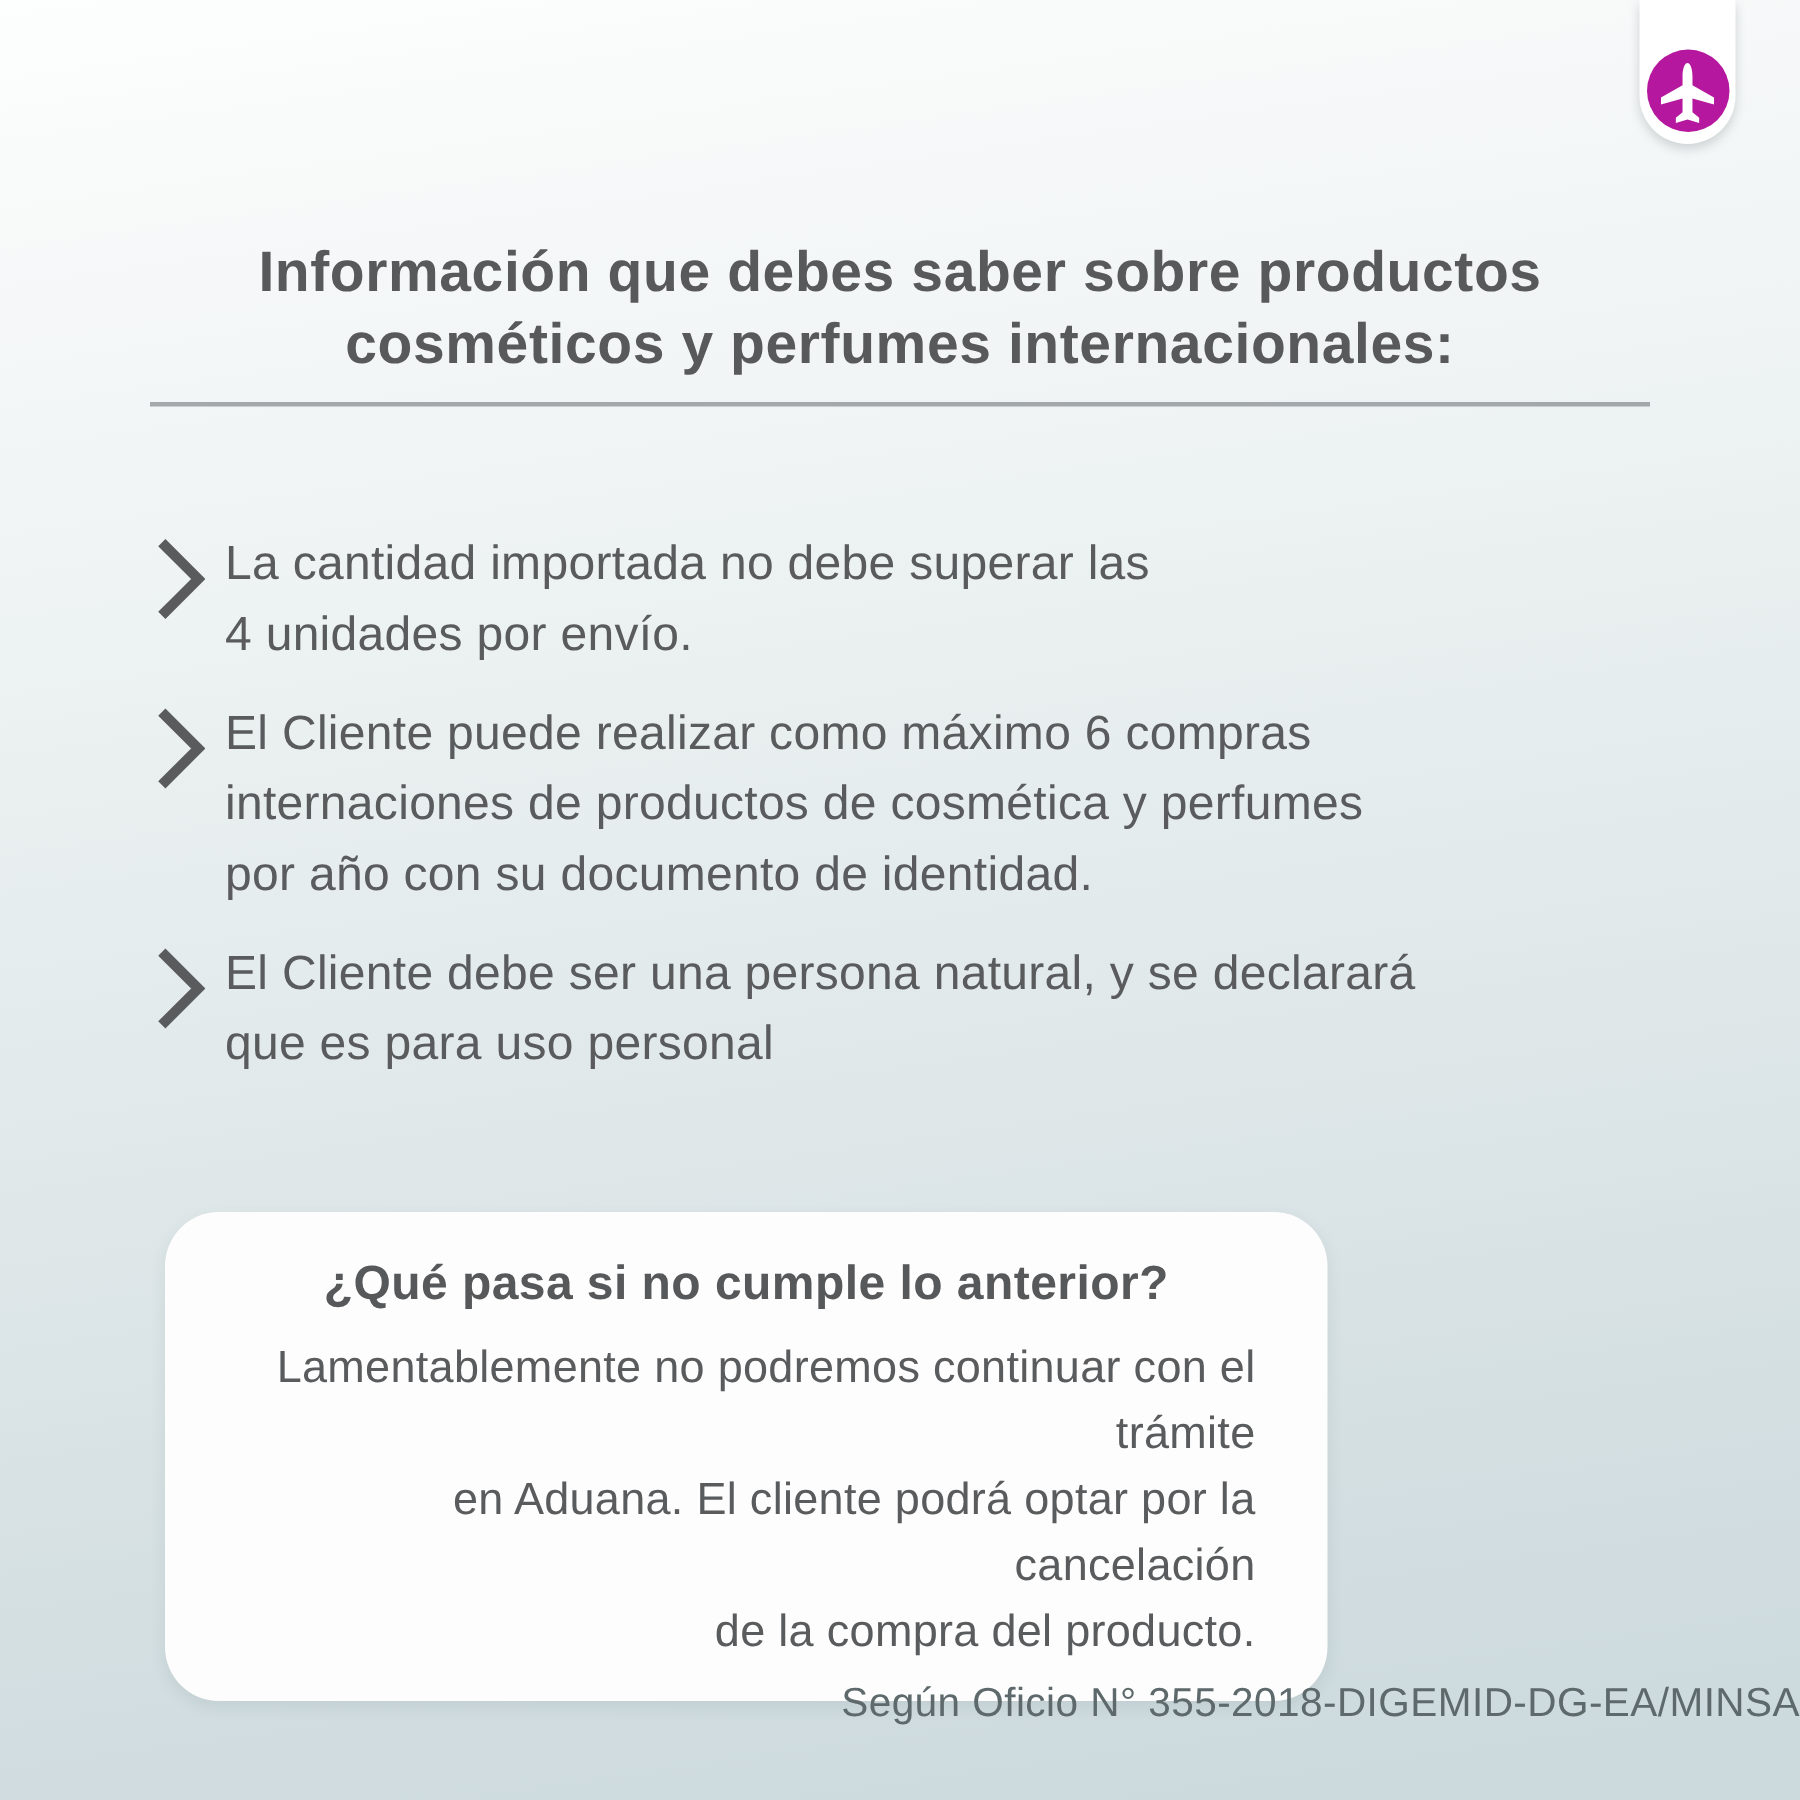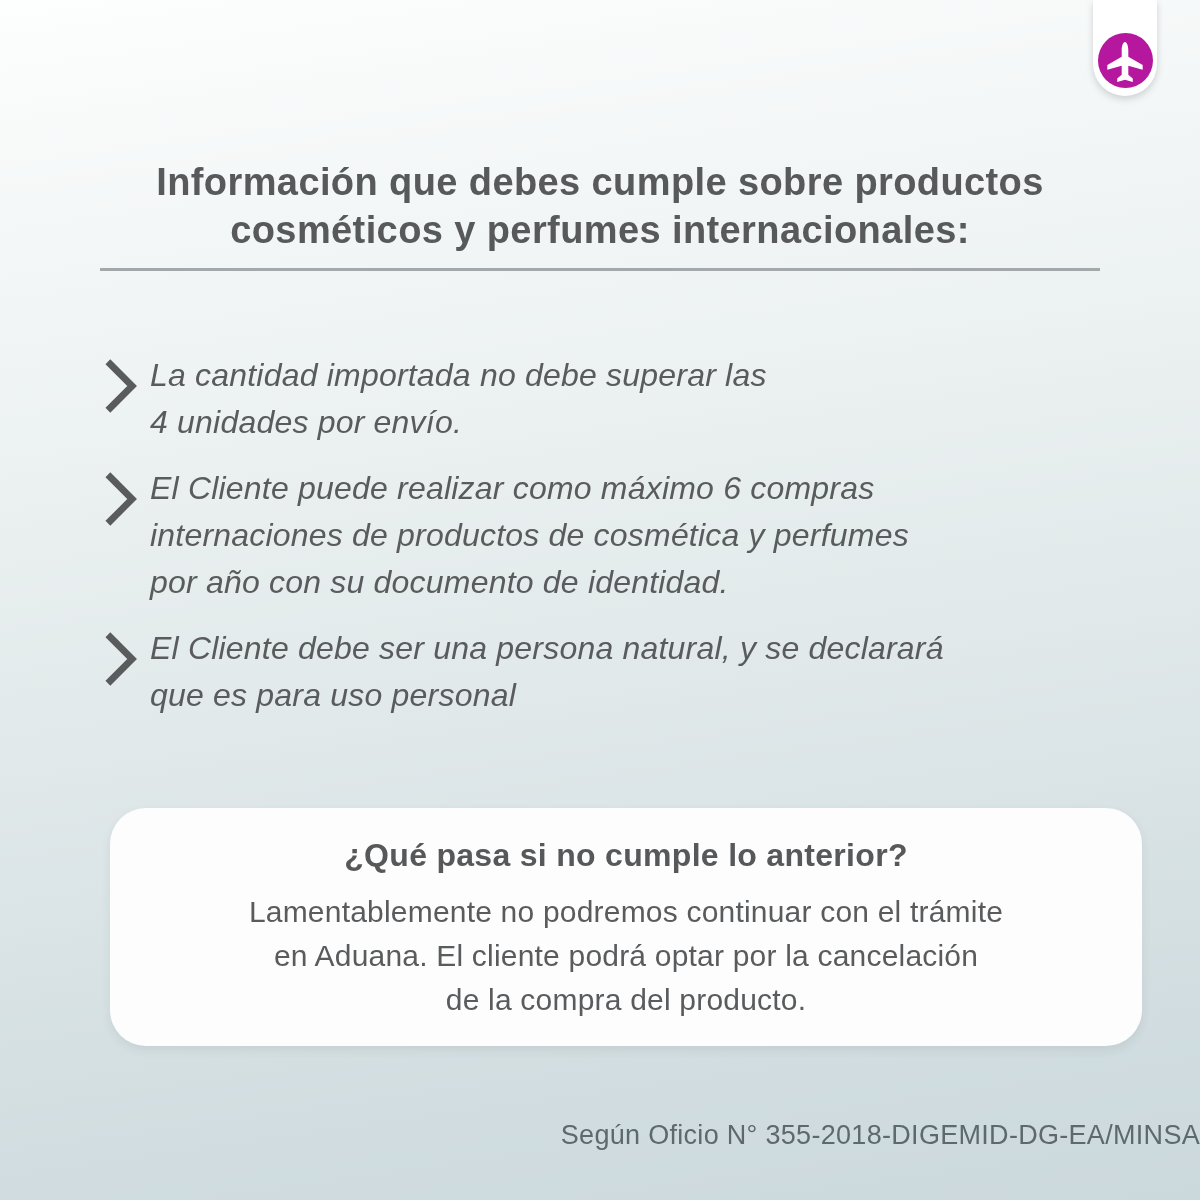--- a/index.html
+++ b/index.html
@@ -41,57 +41,58 @@
   }
   .title-divider{
     position:absolute;top:268px;left:100px;
     width:1000px;height:3px;
     background:#a3a8aa;border:none;margin:0;
   }
 
   
   .bullet-list{
     position:absolute;top:352px;left:104px;right:43px;
-    list-style:none;margin:0;padding:0;font-style:italic;
+    list-style:none;margin:0;padding:0;
   }
   .bullet-item{
     display:flex;align-items:flex-start;
     margin-bottom:19px;
   }
   .chevron{
     flex:0 0 33px;width:33px;height:58px;
     margin-top:5px;margin-right:13px;
   }
   .bullet-text{
     font-size:32px;line-height:47px;
     letter-spacing:0.2px;
     white-space:pre-line;
   }
 
   
   .warning-card{
     position:absolute;top:808px;left:110px;
-    width:1032px;box-sizing:border-box;
+    width:775px;box-sizing:border-box;
     background:#fdfdfd;
     border-radius:36px;
     box-shadow:0 4px 10px rgba(70,85,90,0.10);
     padding:26px 48px 24px;
     text-align:center;
   }
   .card-title{
     margin:0;
     font-size:32px;line-height:42px;font-weight:bold;
     letter-spacing:0.3px;
     color:#57585a;
   }
   .card-body{
     margin:14px 0 0;
     font-size:30px;line-height:44px;
     letter-spacing:0.2px;
     white-space:pre-line;
+    text-align:right;
   }
 
   
   .footer-ref{
     position:absolute;top:1118px;left:0;right:0;
     text-align:right;
     font-size:27px;line-height:34px;
     letter-spacing:0.3px;
     color:#5e696c;
   }
@@ -102,21 +103,21 @@
 <div class="canvas">
 
   <div class="brand-tab">
     <div class="brand-circle">
       <svg width="46" height="46" viewBox="0 0 64 64" aria-hidden="true">
         <path fill="#ffffff" d="M32 5.5c2.6 0 4.6 5.2 4.6 12.4v8.3l20 11.4v6.4L36.6 38.6v12.6l6.2 5.2v4.9L32 58l-10.8 3.3v-4.9l6.2-5.2V38.6L7.4 44v-6.4l20-11.4v-8.3C27.4 10.7 29.4 5.5 32 5.5z"></path>
       </svg>
     </div>
   </div>
 
-  <h1 class="page-title">Información que debes cumple sobre productos
+  <h1 class="page-title">Información que debes saber sobre productos
 cosméticos y perfumes internacionales:</h1>
   <hr class="title-divider">
 
   <ul class="bullet-list">
     <li class="bullet-item">
       <svg class="chevron" viewBox="0 0 34 58" aria-hidden="true">
         <polyline points="4,4 29,29 4,54" fill="none" stroke="#595b5d" stroke-width="7"></polyline>
       </svg>
       <span class="bullet-text">La cantidad importada no debe superar las
 4 unidades por envío.</span>

